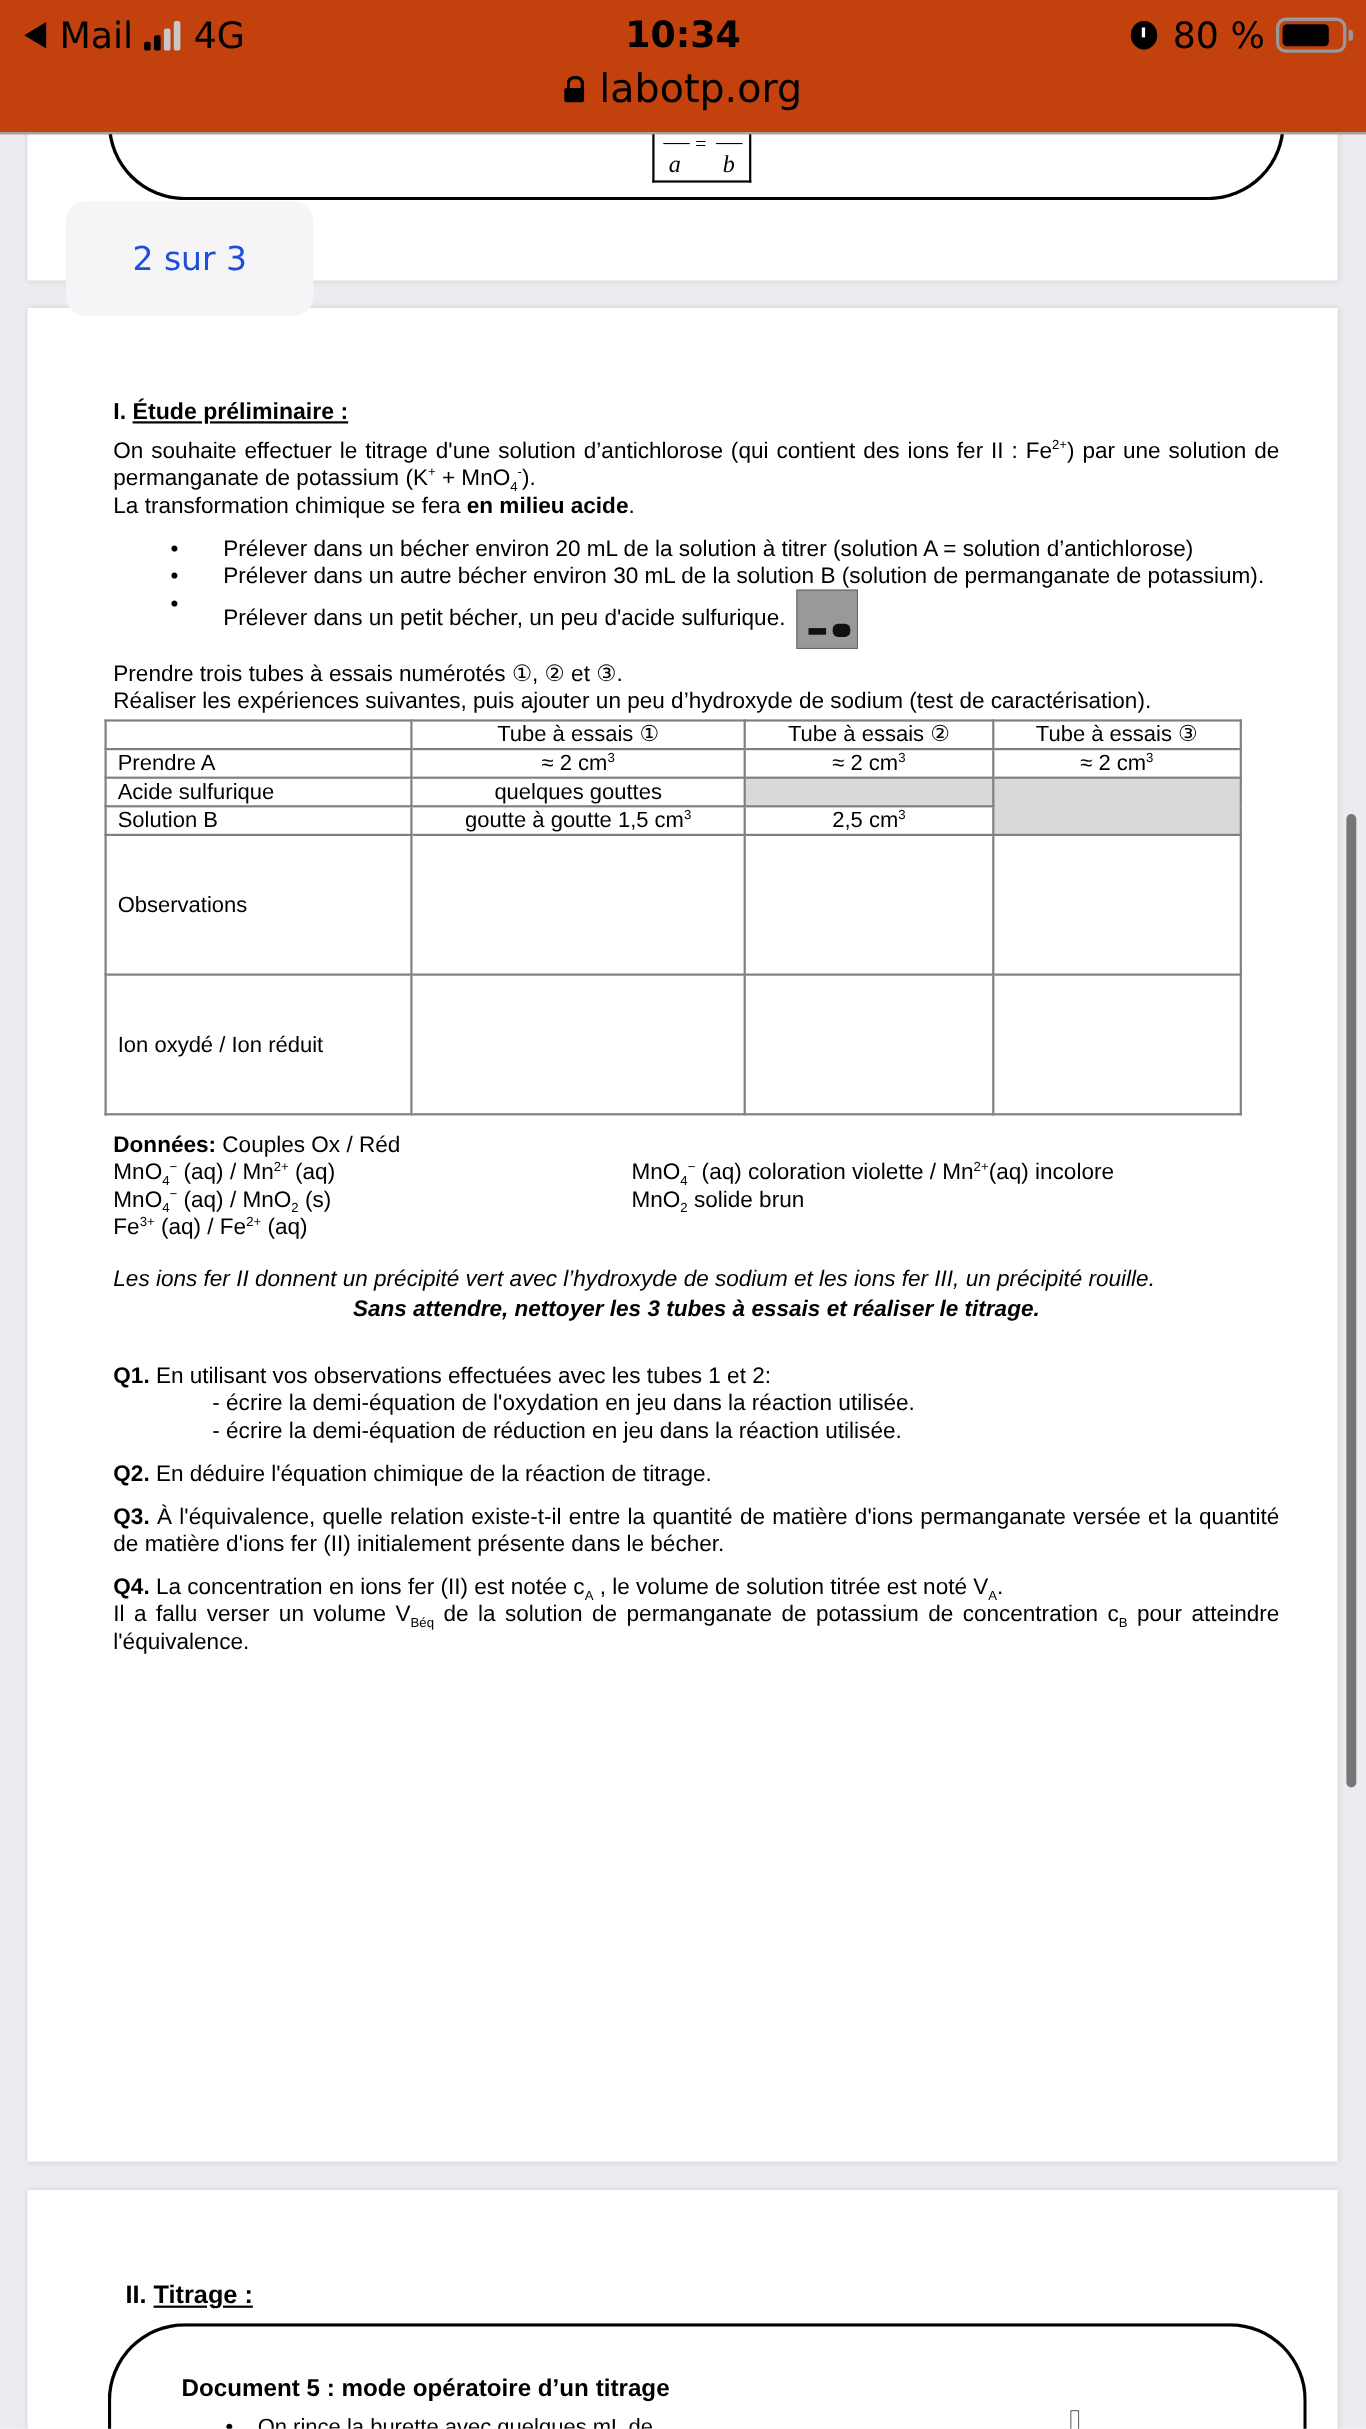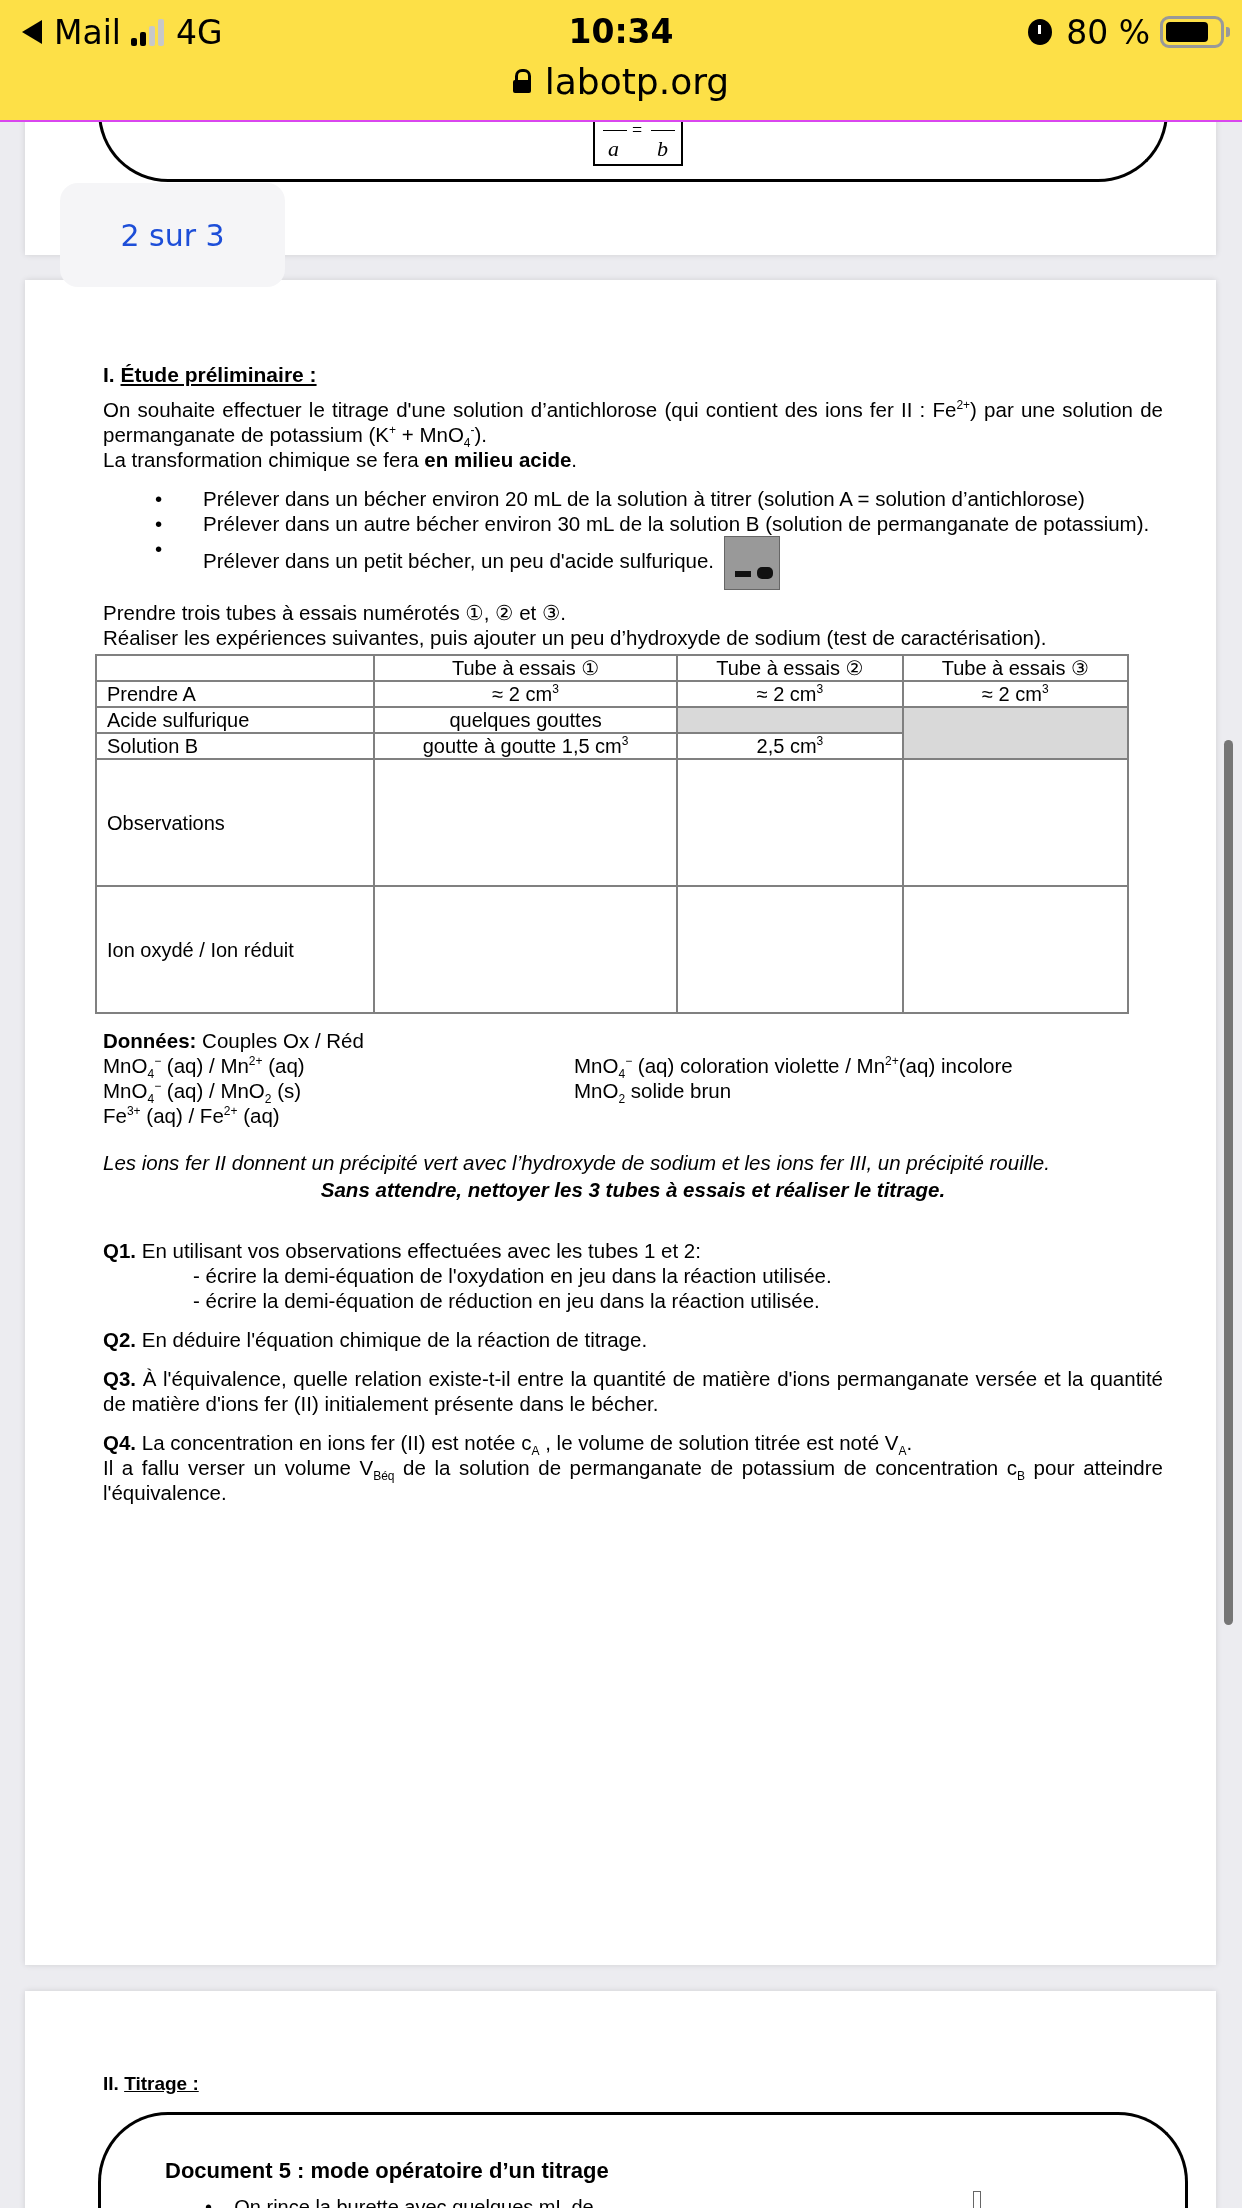--- a/index.html
+++ b/index.html
@@ -7,21 +7,21 @@
   body {
     position: relative;
     background: #ececf0;
     font-family: "Liberation Sans", sans-serif;
     color: #000;
   }
 
   
   .topbar {
     position: absolute; left: 0; top: 0; width: 1242px; height: 122px;
-    background: #fde047; border-bottom: 2px solid #d946ef; z-index: 20;
+    background: #c2410c; border-bottom: 2px solid #a3a3a3; z-index: 20;
   }
   .status {
     position: absolute; top: 10px; left: 0; width: 100%; height: 44px;
     font-family: "DejaVu Sans", sans-serif; font-size: 33px; color: #000;
   }
   .status .left { position: absolute; left: 22px; top: 0; display: flex; align-items: center; height: 44px; }
   .back-tri { width: 0; height: 0; border-top: 12px solid transparent; border-bottom: 12px solid transparent; border-right: 20px solid #000; margin-right: 12px; }
   .sig { display: inline-flex; align-items: flex-end; gap: 3px; height: 28px; margin: 0 12px 0 10px; }
   .sig span { width: 6px; border-radius: 2px; background: #000; }
   .sig span.off { background: #c8c8c8; }
@@ -244,21 +244,21 @@
       <p class="q justify"><b>Q3.</b> <span>À l'équivalence, quelle relation existe-t-il entre la quantité de matière d'ions permanganate versée et la quantité de matière d'ions fer (II) initialement présente dans le bécher.</span></p>
       <div class="q">
         <p><b>Q4.</b> <span>La concentration en ions fer (II) est notée c</span><sub>A</sub><span> , le volume de solution titrée est noté V</span><sub>A</sub><span>.</span></p>
         <p class="justify"><span>Il a fallu verser un volume V</span><sub>Béq</sub><span> de la solution de permanganate de potassium de concentration c</span><sub>B</sub><span> pour atteindre l'équivalence.</span></p>
       </div>
     </div>
   </div>
 </div>
 
 <div class="page" id="page3">
-  <div class="sec-title" style="position:absolute; left:78px; top:82px; font-size:19px;">
+  <div class="sec-title" style="position:absolute; left:89px; top:82px; font-size:23px;">
     <span>II.</span> <u>Titrage :</u>
   </div>
   <div class="rounded-box-bottom"></div>
   <div class="doc5-title">Document 5 : mode opératoire d’un titrage</div>
   <div class="doc5-bullet">• &nbsp;&nbsp;&nbsp;<span>On rince la burette avec quelques mL de</span></div>
   <div class="burette"></div>
 </div>
 
 <div class="scrollbar"></div>
 

